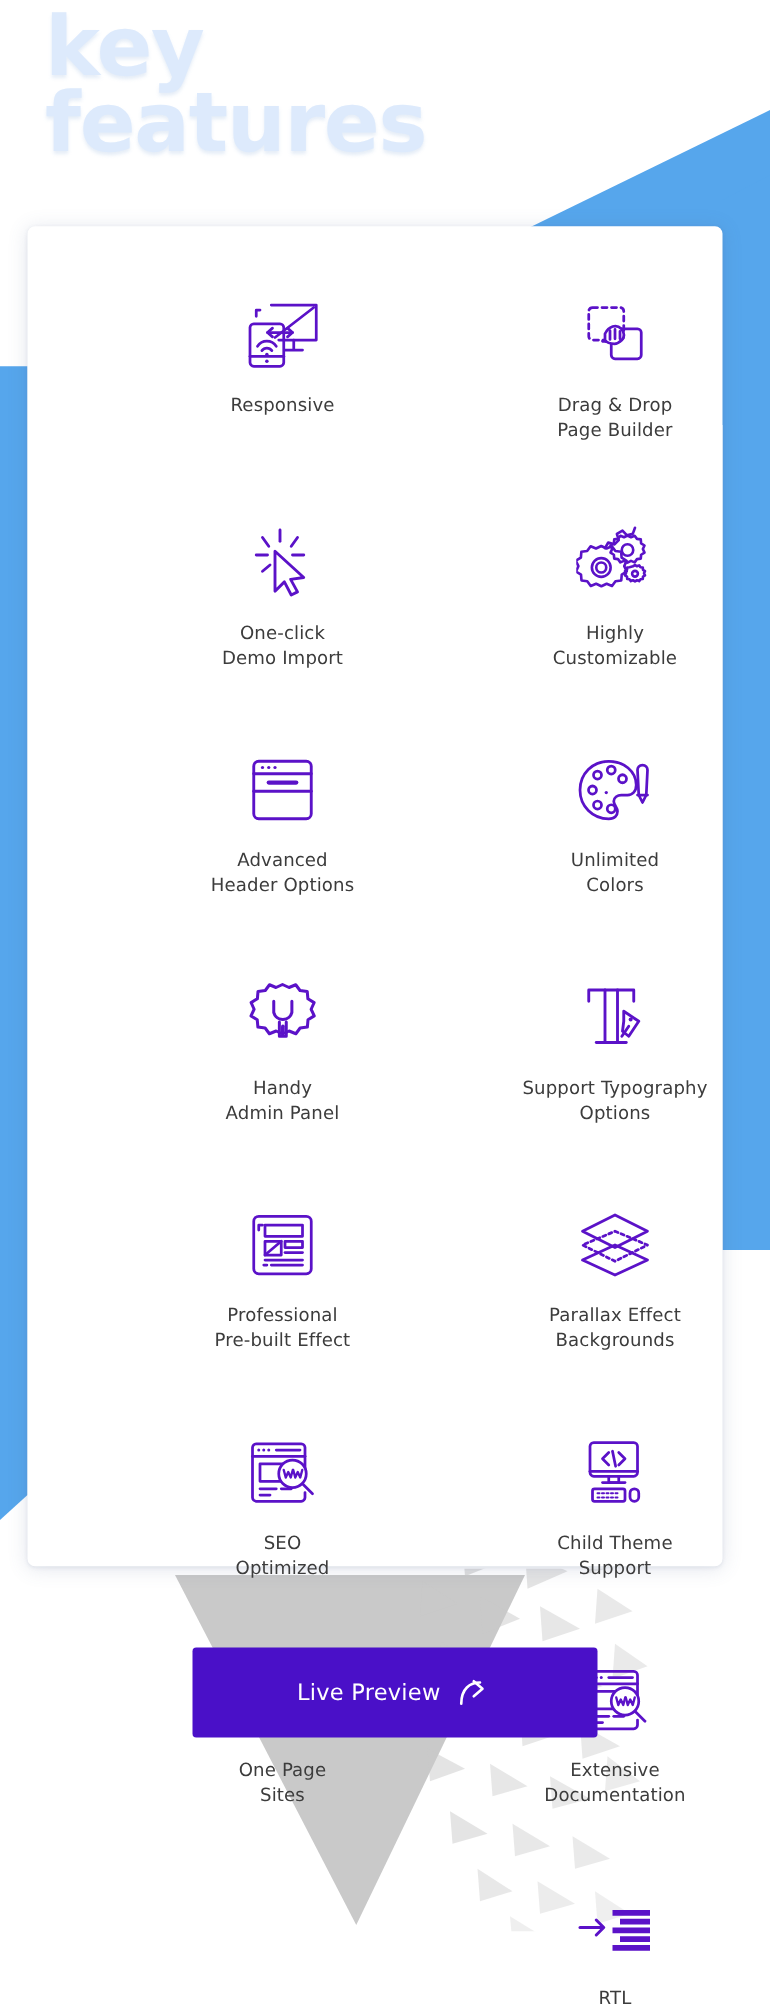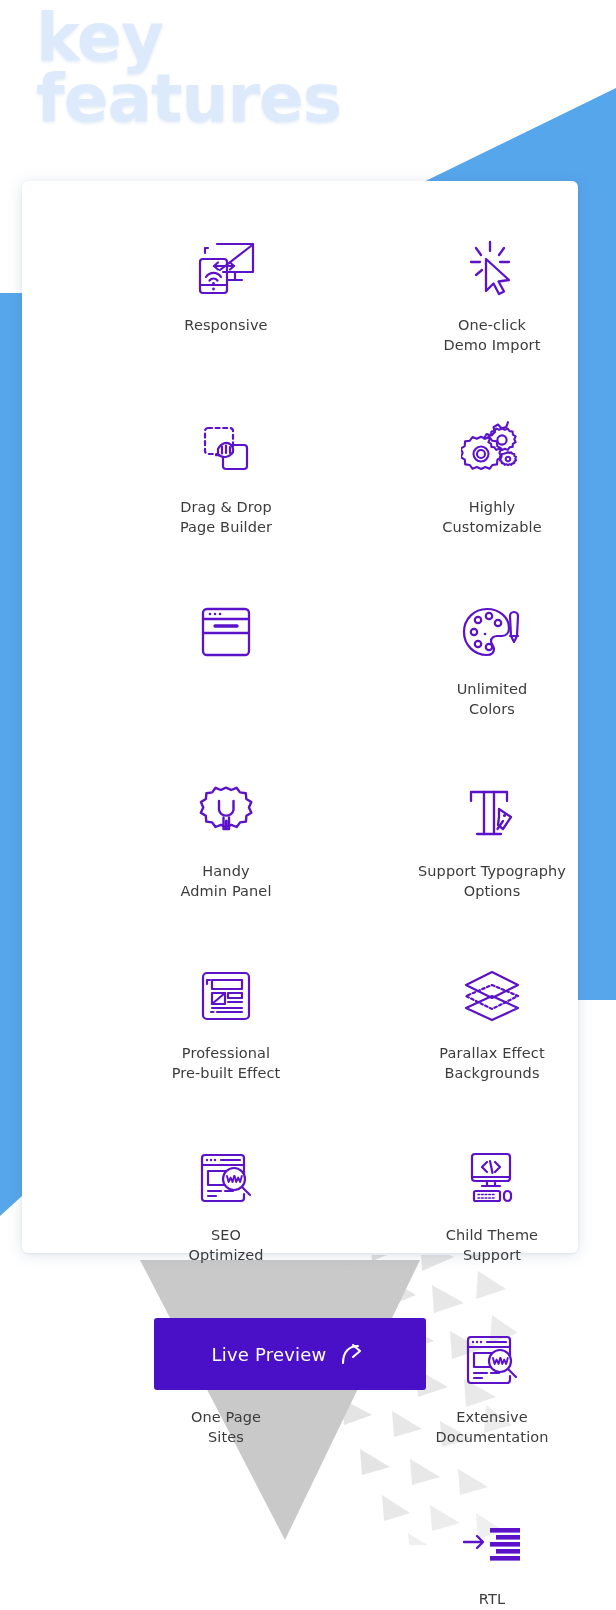--- a/index.html
+++ b/index.html
@@ -94,21 +94,21 @@
     line-height: 1.38;
     white-space: pre-line;
     font-family: "DejaVu Sans", sans-serif;
     letter-spacing: 0.1px;
   }
 
   
   #live-preview-button {
     position: absolute;
     left: 154px; top: 1318px;
-    width: 272px; height: 72px;
+    width: 324px; height: 72px;
     background: #4a10c8;
     border: none;
     border-radius: 3px;
     color: #ffffff;
     font-family: "DejaVu Sans", sans-serif;
     font-size: 18px;
     letter-spacing: 0.2px;
     display: flex;
     align-items: center;
     justify-content: center;
@@ -193,50 +193,50 @@
             <line x1="19" y1="27" x2="39" y2="27"></line>
             <polyline points="23,23.5 19,27 23,30.5"></polyline>
             <polyline points="35,23.5 39,27 35,30.5"></polyline>
           </svg>
         </div>
         <div class="feature-label">Responsive</div>
       </div>
 
       <div class="feature">
         <div class="icon-box">
+          <svg width="58" height="58" viewBox="0 0 58 58" fill="none" stroke="#5b12c8" stroke-width="2.2" stroke-linecap="round" stroke-linejoin="round">
+            <rect x="8" y="7" width="28" height="26" rx="3" stroke-dasharray="4 3.6"></rect>
+            <rect x="26" y="24" width="24" height="24" rx="3"></rect>
+            <path d="M19 34 l7 -5 M19 34 l8 1"></path>
+            <path d="M21 28 c3 -6 9 -8 13 -4 c3 3 2.5 7 0.5 9 c-2 2 -4 3 -6 3 c-3 0 -6 -1 -7.5 -3 z" fill="#ffffff"></path>
+            <path d="M25 25.5 v7 M29 24.5 v7.5 M33 26 v6"></path>
+          </svg>
+        </div>
+        <div class="feature-label">Drag &amp; Drop
+Page Builder</div>
+      </div>
+
+      <div class="feature">
+        <div class="icon-box">
           <svg width="56" height="58" viewBox="0 0 56 58" fill="none" stroke="#5b12c8" stroke-width="2.3" stroke-linecap="round" stroke-linejoin="round">
             <line x1="26" y1="3" x2="26" y2="12"></line>
             <line x1="12" y1="9" x2="17" y2="16"></line>
             <line x1="40" y1="9" x2="35" y2="16"></line>
             <line x1="7" y1="23" x2="16" y2="23"></line>
             <line x1="45" y1="23" x2="36" y2="23"></line>
             <line x1="12" y1="36" x2="18" y2="31"></line>
             <path d="M22 20 L22 52 L29.5 44.5 L35 55 L40 52.5 L34.5 42.5 L45 41 Z"></path>
           </svg>
         </div>
         <div class="feature-label">One-click
 Demo Import</div>
       </div>
 
       <div class="feature">
         <div class="icon-box">
-          <svg width="58" height="58" viewBox="0 0 58 58" fill="none" stroke="#5b12c8" stroke-width="2.2" stroke-linecap="round" stroke-linejoin="round">
-            <rect x="8" y="7" width="28" height="26" rx="3" stroke-dasharray="4 3.6"></rect>
-            <rect x="26" y="24" width="24" height="24" rx="3"></rect>
-            <path d="M19 34 l7 -5 M19 34 l8 1"></path>
-            <path d="M21 28 c3 -6 9 -8 13 -4 c3 3 2.5 7 0.5 9 c-2 2 -4 3 -6 3 c-3 0 -6 -1 -7.5 -3 z" fill="#ffffff"></path>
-            <path d="M25 25.5 v7 M29 24.5 v7.5 M33 26 v6"></path>
-          </svg>
-        </div>
-        <div class="feature-label">Drag &amp; Drop
-Page Builder</div>
-      </div>
-
-      <div class="feature">
-        <div class="icon-box">
           <svg width="62" height="60" viewBox="0 0 62 60" fill="none" stroke="#5b12c8" stroke-width="2.1" stroke-linecap="round" stroke-linejoin="round">
 
             <path d="M23 18.5 l2.6 -4.5 l5 1.5 l3.4 -3.4 l-1.5 -5 l4.5 -2.6 l3.6 3.8 l4.6 -1.2 l1.8 -4.9
                      M0 0"></path>
             <g transform="translate(20,34)">
               <path d="M-4.2 -15.2 l4.2 -2 l4.2 2 l4.3 -1.8 l2.8 3.8 l4.6 0.6 l0.4 4.7 l4 2.5 l-1.9 4.3 l2 4.3 l-4 2.5 l-0.4 4.7 l-4.6 0.6 l-2.8 3.8 l-4.3 -1.8 l-4.2 2 l-4.2 -2 l-4.3 1.8 l-2.8 -3.8 l-4.6 -0.6 l-0.4 -4.7 l-4 -2.5 l1.9 -4.3 l-2 -4.3 l4 -2.5 l0.4 -4.7 l4.6 -0.6 l2.8 -3.8 z"></path>
               <circle r="7.5"></circle>
               <circle r="4"></circle>
             </g>
 
@@ -260,20 +260,22 @@
           <svg width="58" height="58" viewBox="0 0 58 58" fill="none" stroke="#5b12c8" stroke-width="2.3" stroke-linecap="round" stroke-linejoin="round">
             <rect x="6" y="6" width="46" height="46" rx="4"></rect>
             <line x1="6" y1="16" x2="52" y2="16"></line>
             <line x1="6" y1="30" x2="52" y2="30"></line>
             <circle cx="13" cy="11" r="1.3" fill="#5b12c8" stroke="none"></circle>
             <circle cx="18" cy="11" r="1.3" fill="#5b12c8" stroke="none"></circle>
             <circle cx="23" cy="11" r="1.3" fill="#5b12c8" stroke="none"></circle>
             <line x1="18" y1="23" x2="40" y2="23" stroke-width="3.4"></line>
           </svg>
         </div>
+        <div class="feature-label">Advanced
+Header Options</div>
       </div>
 
       <div class="feature">
         <div class="icon-box">
           <svg width="62" height="58" viewBox="0 0 62 58" fill="none" stroke="#5b12c8" stroke-width="2.2" stroke-linecap="round" stroke-linejoin="round">
             <path d="M26 6 C13 6 3 16 3 29 C3 42 13 52 26 52 C31 52 33 49 33 46 C33 43 30 41 30 38 C30 35 33 33 36 33 L41 33 C45 33 48 30 48 25 C48 14 38 6 26 6 Z"></path>
             <circle cx="17" cy="17" r="3.2"></circle>
             <circle cx="28" cy="13" r="3.2"></circle>
             <circle cx="37" cy="20" r="3.2"></circle>
             <circle cx="13" cy="29" r="3.2"></circle>

